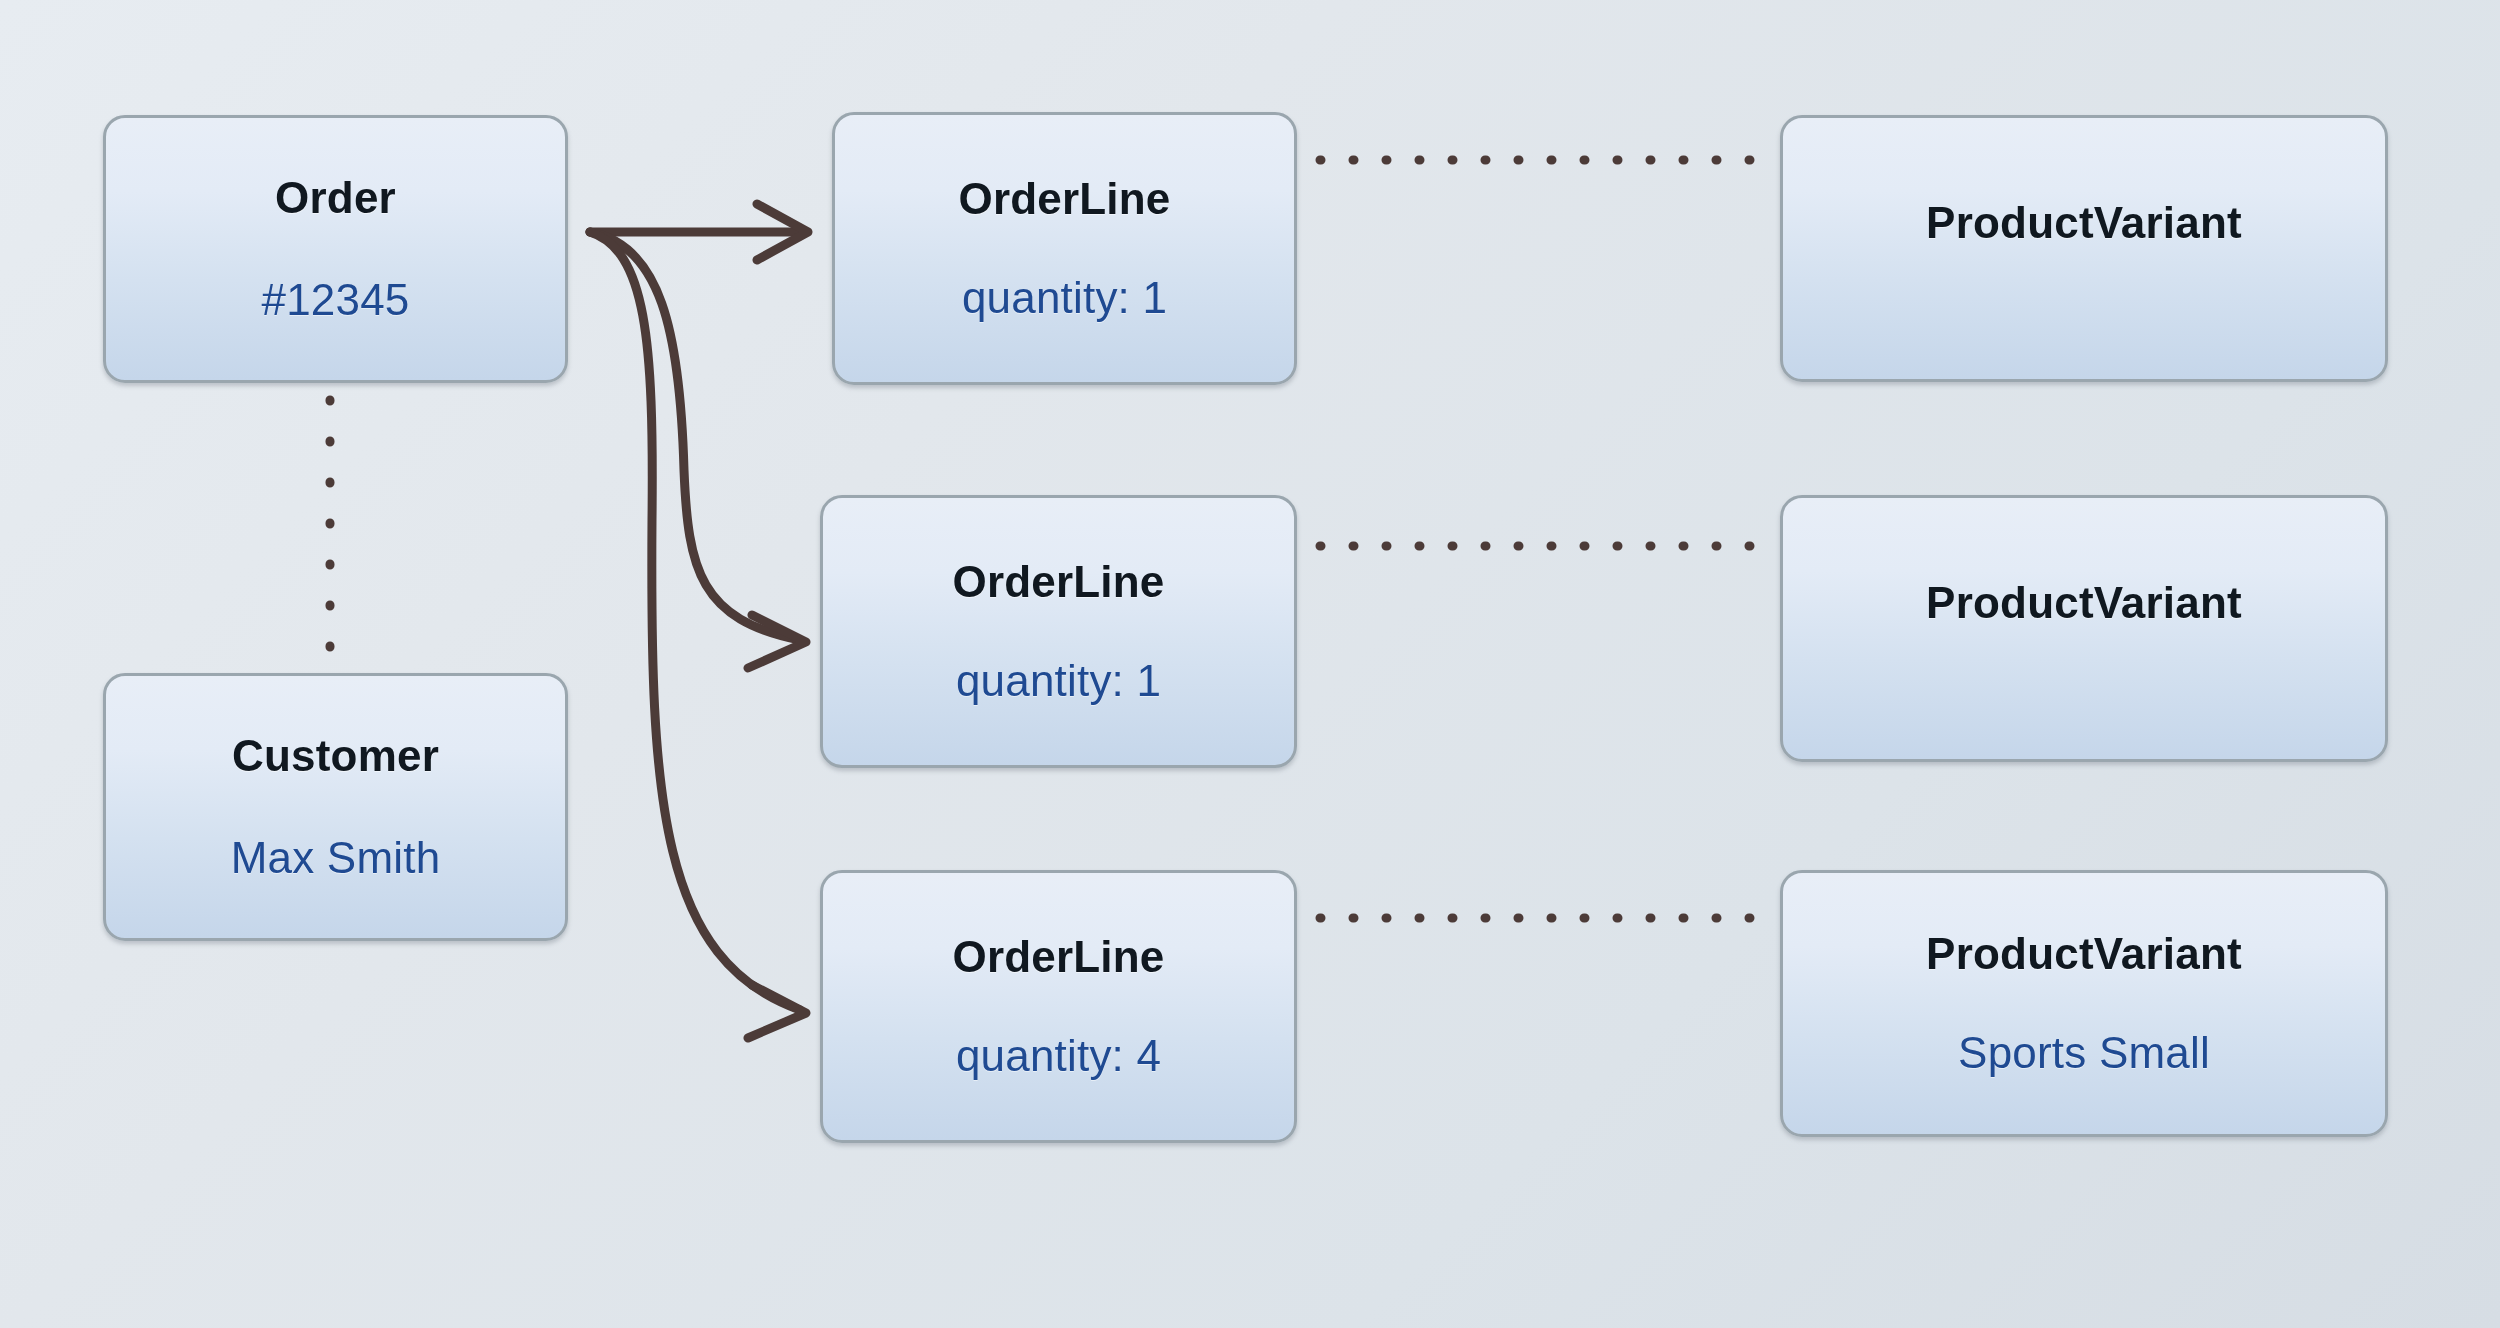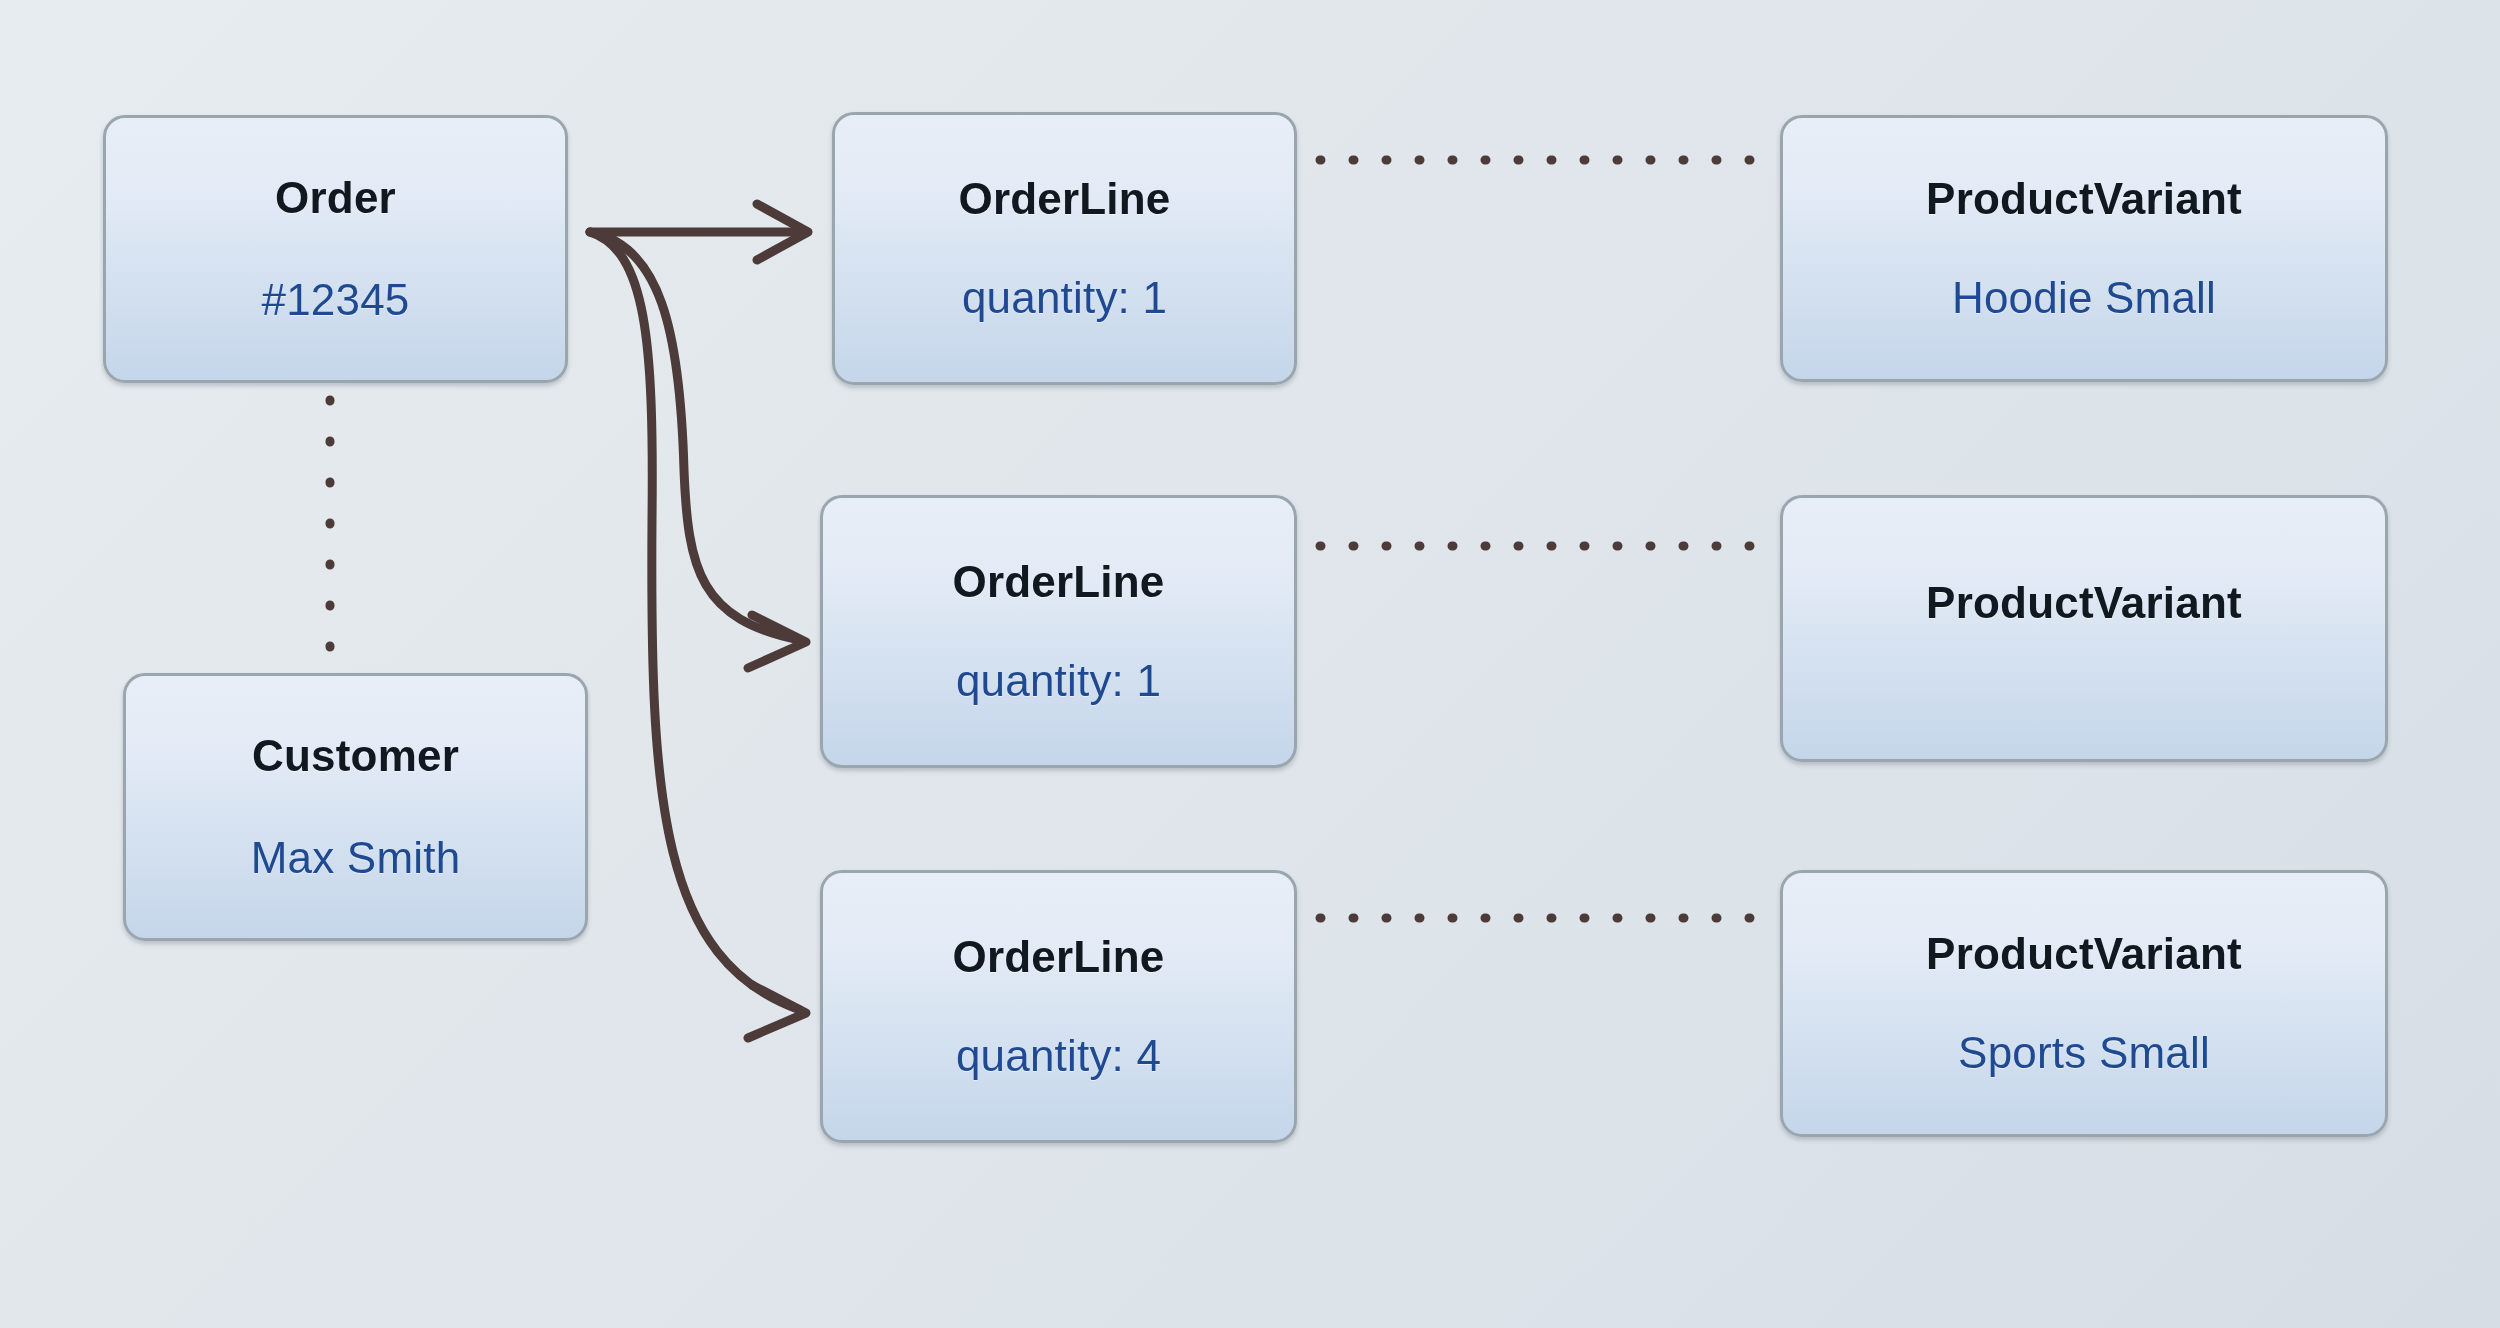--- a/index.html
+++ b/index.html
@@ -90,21 +90,21 @@
       <line x1="1320" y1="918" x2="1760" y2="918" stroke="#4c3b38" stroke-width="9" stroke-linecap="round" stroke-dasharray="1 32"></line>
     </g>
   </svg>
 
   <div class="node" style="left:103px; top:115px; width:465px; height:268px;">
     <div class="node-title">Order</div>
     <div class="gap-lg"></div>
     <div class="node-subtitle">#12345</div>
   </div>
 
-  <div class="node" style="left:103px; top:673px; width:465px; height:268px;margin-left:20px;">
+  <div class="node" style="left:103px; top:673px; width:465px; height:268px;">
     <div class="node-title">Customer</div>
     <div class="gap-lg"></div>
     <div class="node-subtitle">Max Smith</div>
   </div>
 
   <div class="node" style="left:832px; top:112px; width:465px; height:273px;">
     <div class="node-title">OrderLine</div>
     <div class="gap-md"></div>
     <div class="node-subtitle">quantity: 1</div>
   </div>
@@ -117,21 +117,20 @@
 
   <div class="node" style="left:820px; top:870px; width:477px; height:273px;">
     <div class="node-title">OrderLine</div>
     <div class="gap-md"></div>
     <div class="node-subtitle">quantity: 4</div>
   </div>
 
   <div class="node" style="left:1780px; top:115px; width:608px; height:267px;">
     <div class="node-title">ProductVariant</div>
     <div class="gap-md"></div>
-    <div class="node-subtitle">Hoodie Small</div>
   </div>
 
   <div class="node" style="left:1780px; top:495px; width:608px; height:267px;">
     <div class="node-title">ProductVariant</div>
     <div class="gap-md"></div>
   </div>
 
   <div class="node" style="left:1780px; top:870px; width:608px; height:267px;">
     <div class="node-title">ProductVariant</div>
     <div class="gap-md"></div>

